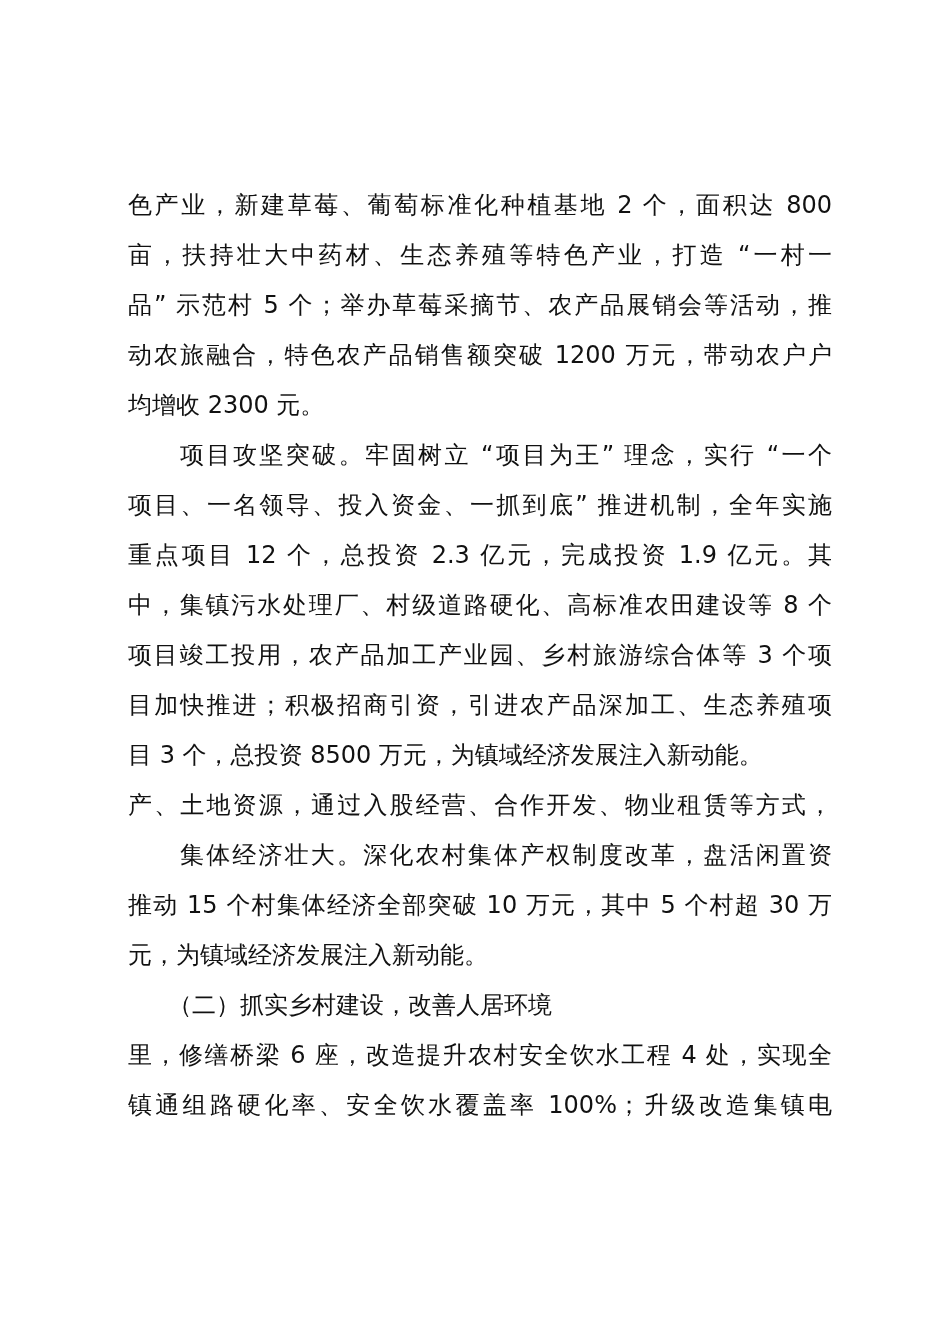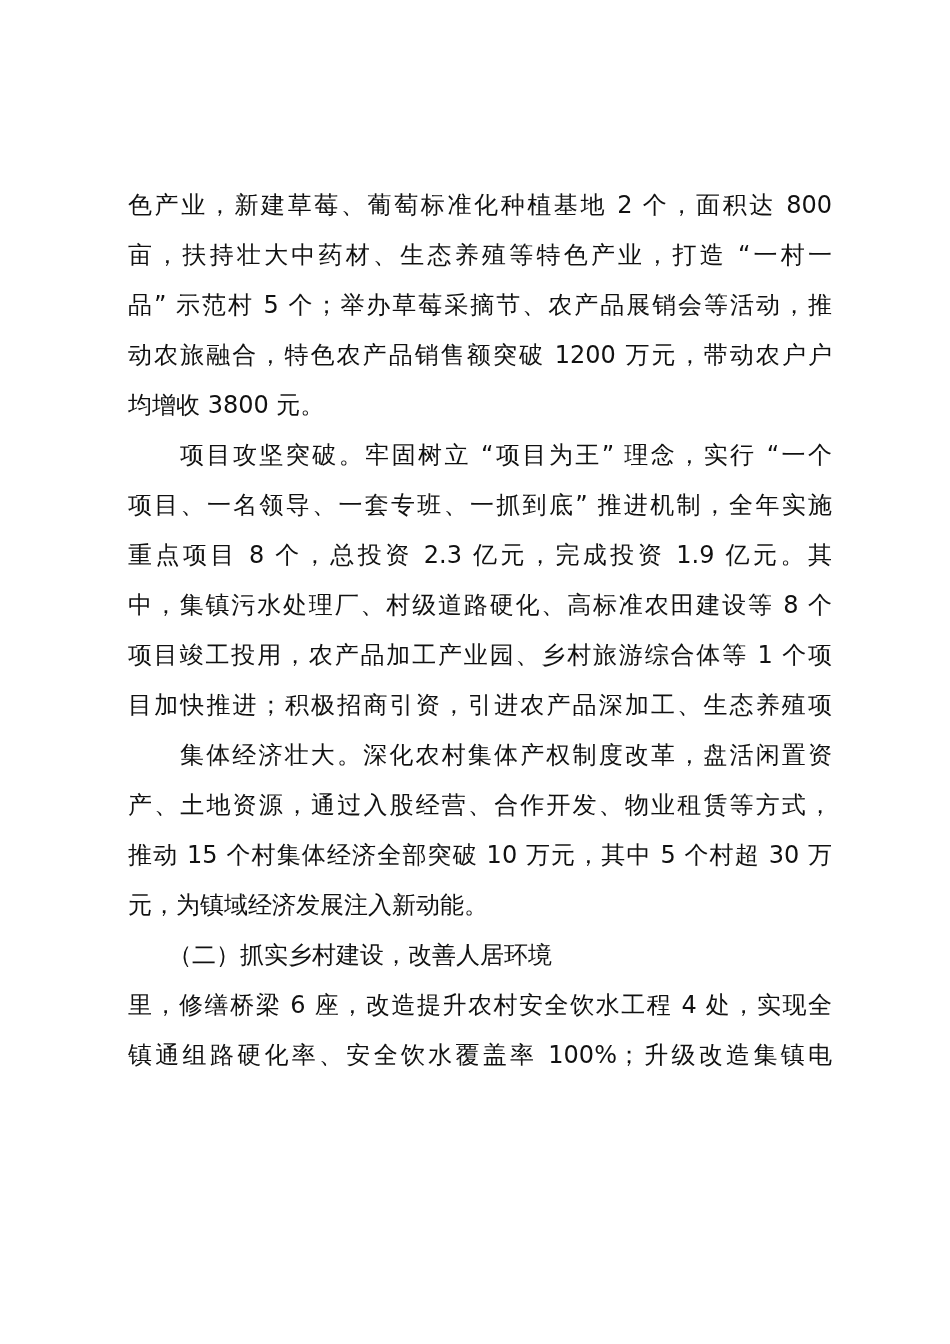--- a/index.html
+++ b/index.html
@@ -56,35 +56,36 @@
 <body>
 
 <div class="page">
   <div class="content">
 
     <div>
       <div class="line">色产业，新建草莓、葡萄标准化种植基地 2 个，面积达 800</div>
       <div class="line">亩，扶持壮大中药材、生态养殖等特色产业，打造 “一村一</div>
       <div class="line">品” 示范村 5 个；举办草莓采摘节、农产品展销会等活动，推</div>
       <div class="line">动农旅融合，特色农产品销售额突破 1200 万元，带动农户户</div>
-      <div class="line last">均增收 3800 元。</div>
+      <div class="line last">均增收 2300 元。</div>
     </div>
 
     <div>
       <div class="line indent">项目攻坚突破。牢固树立 “项目为王” 理念，实行 “一个</div>
-      <div class="line">项目、一名领导、一套专班、一抓到底” 推进机制，全年实施</div>
-      <div class="line">重点项目 8 个，总投资 2.3 亿元，完成投资 1.9 亿元。其</div>
+      <div class="line">项目、一名领导、投入资金、一抓到底” 推进机制，全年实施</div>
+      <div class="line">重点项目 12 个，总投资 2.3 亿元，完成投资 1.9 亿元。其</div>
       <div class="line">中，集镇污水处理厂、村级道路硬化、高标准农田建设等 8 个</div>
-      <div class="line">项目竣工投用，农产品加工产业园、乡村旅游综合体等 1 个项</div>
+      <div class="line">项目竣工投用，农产品加工产业园、乡村旅游综合体等 3 个项</div>
       <div class="line">目加快推进；积极招商引资，引进农产品深加工、生态养殖项</div>
+      <div class="line last">目 3 个，总投资 8500 万元，为镇域经济发展注入新动能。</div>
     </div>
 
     <div>
+      <div class="line">产、土地资源，通过入股经营、合作开发、物业租赁等方式，</div>
       <div class="line indent">集体经济壮大。深化农村集体产权制度改革，盘活闲置资</div>
-      <div class="line">产、土地资源，通过入股经营、合作开发、物业租赁等方式，</div>
       <div class="line">推动 15 个村集体经济全部突破 10 万元，其中 5 个村超 30 万</div>
       <div class="line last">元，为镇域经济发展注入新动能。</div>
     </div>
 
     <div class="heading">（二）抓实乡村建设，改善人居环境</div>
 
     <div>
       <div class="line">里，修缮桥梁 6 座，改造提升农村安全饮水工程 4 处，实现全</div>
       <div class="line">镇通组路硬化率、安全饮水覆盖率 100%；升级改造集镇电</div>
     </div>

